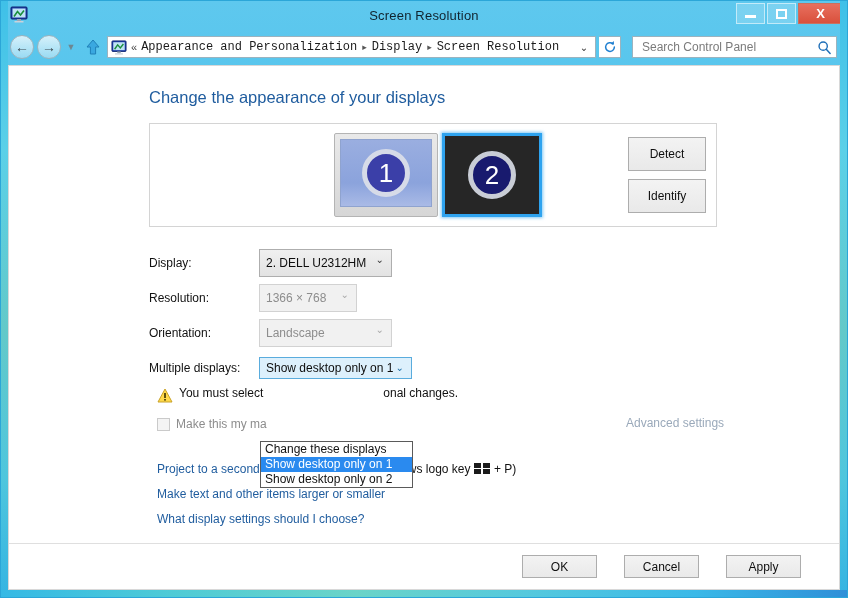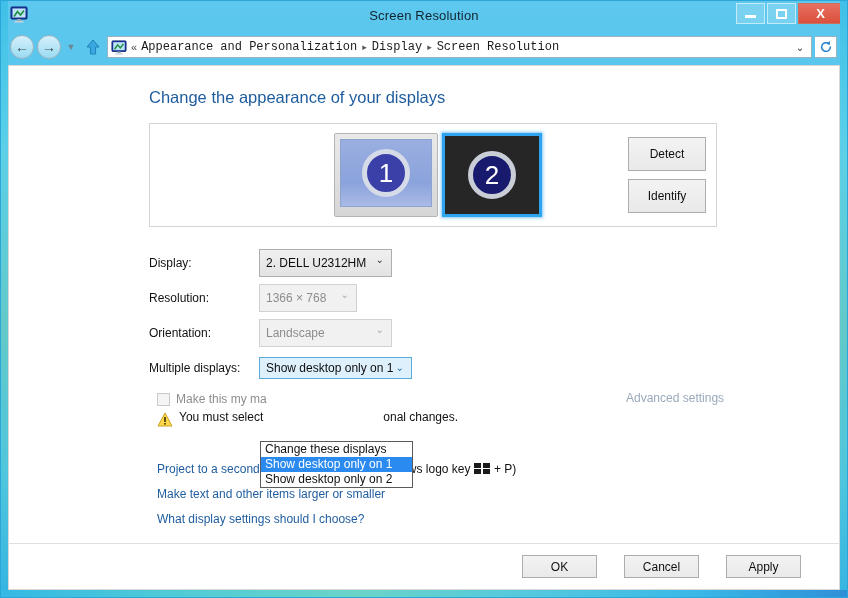--- a/index.html
+++ b/index.html
@@ -382,20 +382,27 @@
       <span id="addr-dropdown">⌄</span>
     </div>
 
     <div id="refresh-btn">
       <svg width="14" height="14" viewBox="0 0 16 16">
         <path d="M13 8 a5 5 0 1 1 -1.6 -3.6" stroke="#1f7fd0" stroke-width="1.7" fill="none" stroke-linecap="round"></path>
         <path d="M12.4 1.2 L12.4 5.0 L8.7 4.6 Z" fill="#1f7fd0"></path>
       </svg>
     </div>
 
+    <div id="searchbox">
+      <input id="search-input" type="text" placeholder="Search Control Panel" style="">
+      <svg width="15" height="15" viewBox="0 0 16 16">
+        <circle cx="6.6" cy="6.6" r="4.4" stroke="#1f6fb8" stroke-width="1.5" fill="none"></circle>
+        <line x1="9.9" y1="9.9" x2="14" y2="14.4" stroke="#1f6fb8" stroke-width="1.6" stroke-linecap="round"></line>
+      </svg>
+    </div>
   </div>
 
   <div id="content">
     <div id="page">
 
       <h1 id="heading">Change the appearance of your displays</h1>
 
       <div id="preview-panel">
         <div id="monitors">
           <div class="monitor one">
@@ -438,39 +445,39 @@
           </div>
         </div>
 
         <div class="row">
           <div class="row-label">Multiple displays:</div>
           <div class="combo open-combo">
             <span>Show desktop only on 1</span>
             <span class="arrow">⌄</span>
           </div>
         </div>
-      </div>
-
-      <div id="check-row">
-        <span class="checkbox"></span>
-        <span id="check-label">Make this my ma</span>
-        <span id="advanced-link">Advanced settings</span>
       </div>
 
       <div id="warning-row">
         <span id="warn-icon">
           <svg width="16" height="15" viewBox="0 0 16 15">
             <path d="M8 1 L15 14 L1 14 Z" fill="#ffd94a" stroke="#c9a227" stroke-width="1"></path>
             <rect x="7.2" y="5" width="1.6" height="5" fill="#3a3000"></rect>
             <rect x="7.2" y="11" width="1.6" height="1.6" fill="#3a3000"></rect>
           </svg>
         </span>
         <span id="warn-text">
           <span>You must select</span><span style="display:inline-block;width:120px"></span><span>onal changes.</span>
         </span>
+      </div>
+
+      <div id="check-row">
+        <span class="checkbox"></span>
+        <span id="check-label">Make this my ma</span>
+        <span id="advanced-link">Advanced settings</span>
       </div>
 
       <div id="links">
         <div class="link-row">
           <span class="link">Project to a second screen</span>
           <span class="plain">
             <span>(or press the Windows logo key</span>
             <span class="win-logo-glyph">
                 <i></i>
                 <i></i>

